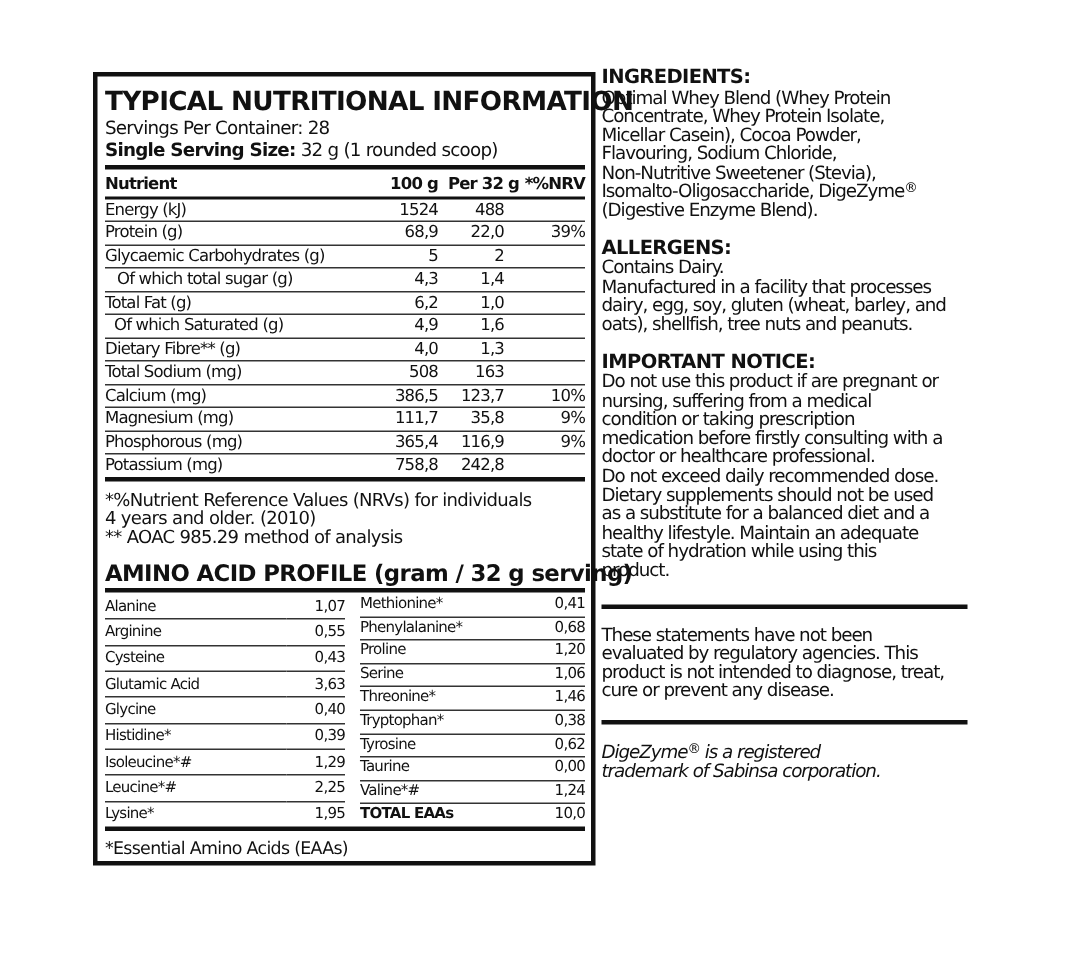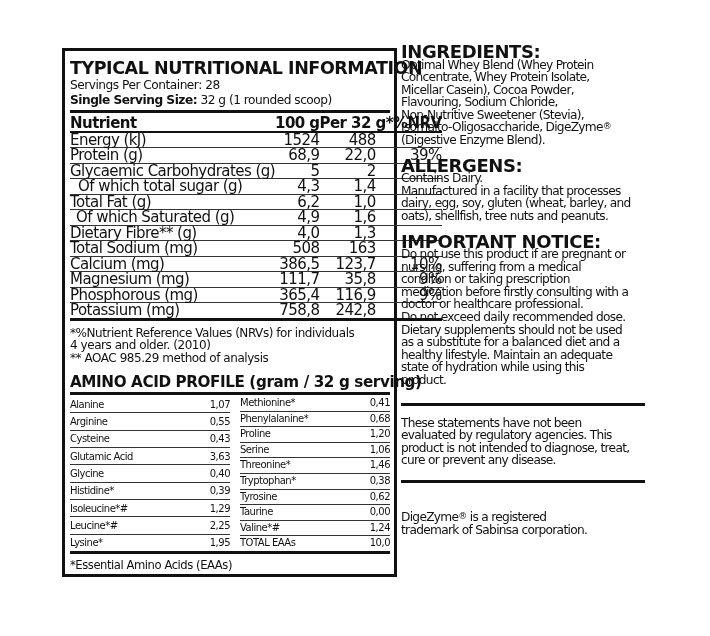--- a/index.html
+++ b/index.html
@@ -9,47 +9,47 @@
   
   .panel { position: absolute; left: 62px; top: 48px; width: 320px; height: 523px;
            border: 3px solid #111; padding: 0 4px 0 5px; }
   .title { font-weight: bold; font-size: 17.5px; line-height: 20px; margin-top: 7px;
            letter-spacing: -0.45px; white-space: nowrap; }
   .sub { font-size: 12.2px; line-height: 15px; letter-spacing: -0.5px; white-space: nowrap; }
   .sub b { font-weight: bold; }
   .rule-thick { border-top: 3px solid #111; }
 
   table.nut { width: 100%; border-collapse: collapse; margin-top: 3px; }
-  table.nut td, table.nut th { font-size: 15px; line-height: 14.5px; padding: 0;
+  table.nut td, table.nut th { font-size: 11px; line-height: 14.5px; padding: 0;
         border-bottom: 1.3px solid #333; letter-spacing: -0.55px; white-space: nowrap;
         font-weight: normal; height: 14.5px; vertical-align: bottom; }
   table.nut th { font-weight: bold; border-bottom: 2px solid #111; }
   table.nut td.n, table.nut th.n { text-align: right; }
   table.nut tr.last td { border-bottom: 3px solid #111; }
   table.nut .indent { padding-left: 8px; }
   table.nut .indent2 { padding-left: 6px; }
 
   .foot { font-size: 12px; line-height: 12.5px; letter-spacing: -0.45px; margin-top: 6px; white-space: nowrap; }
 
   .amino-title { font-weight: bold; font-size: 15.2px; line-height: 18px; margin-top: 9px;
                  letter-spacing: -0.4px; white-space: nowrap; border-bottom: 3px solid #111; padding-bottom: 1px; }
   .amino-wrap { display: flex; justify-content: space-between; margin-top: 1px; }
   table.am { border-collapse: collapse; }
   table.am td { font-size: 10px; line-height: 14.6px; padding: 0; letter-spacing: -0.5px;
                 border-bottom: 1.3px solid #333; white-space: nowrap; height: 14.6px; vertical-align: bottom; }
   table.am td.n { text-align: right; }
-  table.am td.b { font-weight: normal; }
+  table.am td.b { font-weight: bold; }
   .am-left { width: 160px; }
   .am-right { width: 150px; }
   .am-bottom-rule { border-top: 3px solid #111; margin-top: 0px; }
   .foot2 { font-size: 11.6px; line-height: 13px; letter-spacing: -0.45px; margin-top: 5px; white-space: nowrap; }
 
   
   .right { position: absolute; left: 401px; top: 46px; width: 246px; }
-  .rh { font-weight: bold; font-size: 18px; line-height: 12.5px; letter-spacing: -0.4px; }
+  .rh { font-weight: bold; font-size: 13px; line-height: 12.5px; letter-spacing: -0.4px; }
   .rp { font-size: 12.2px; line-height: 12.6px; letter-spacing: -0.7px; white-space: pre-line; }
   .sec { margin-bottom: 13px; }
   .divider { border-top: 3px solid #111; width: 244px; margin: 0; }
   sup.reg { font-size: 9px; vertical-align: top; line-height: 10px; }
 </style>
 </head>
 <body>
 
 <div class="panel">
   <div class="title">TYPICAL NUTRITIONAL INFORMATION</div>
@@ -282,15 +282,15 @@
 product.</div>
   </div>
 
   <div class="divider"></div>
   <div class="rp" style="margin:11px 0 13px 0;">These statements have not been
 evaluated by regulatory agencies. This
 product is not intended to diagnose, treat,
 cure or prevent any disease.</div>
 
   <div class="divider"></div>
-  <div class="rp" style="margin-top:28px;"><span>DigeZyme</span><sup class="reg">®</sup><span> is a registered
+  <div class="rp" style="margin-top:12px;font-style:italic;"><span>DigeZyme</span><sup class="reg">®</sup><span> is a registered
 trademark of Sabinsa corporation.</span></div>
 </div>
 
 </body></html>

